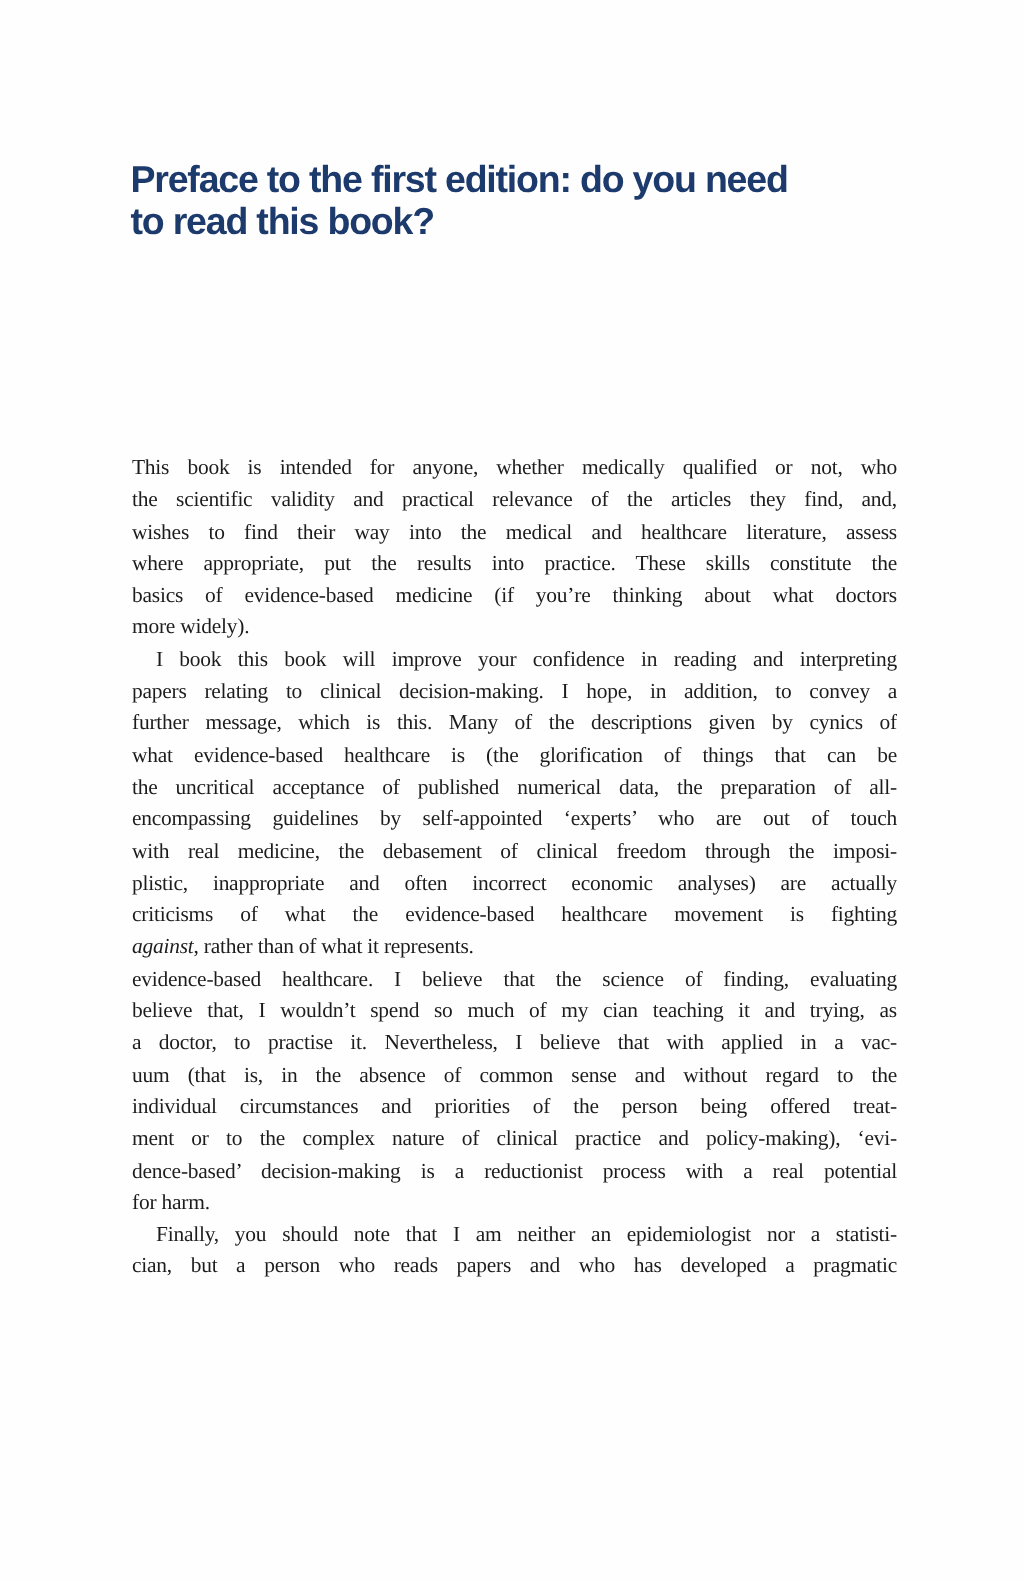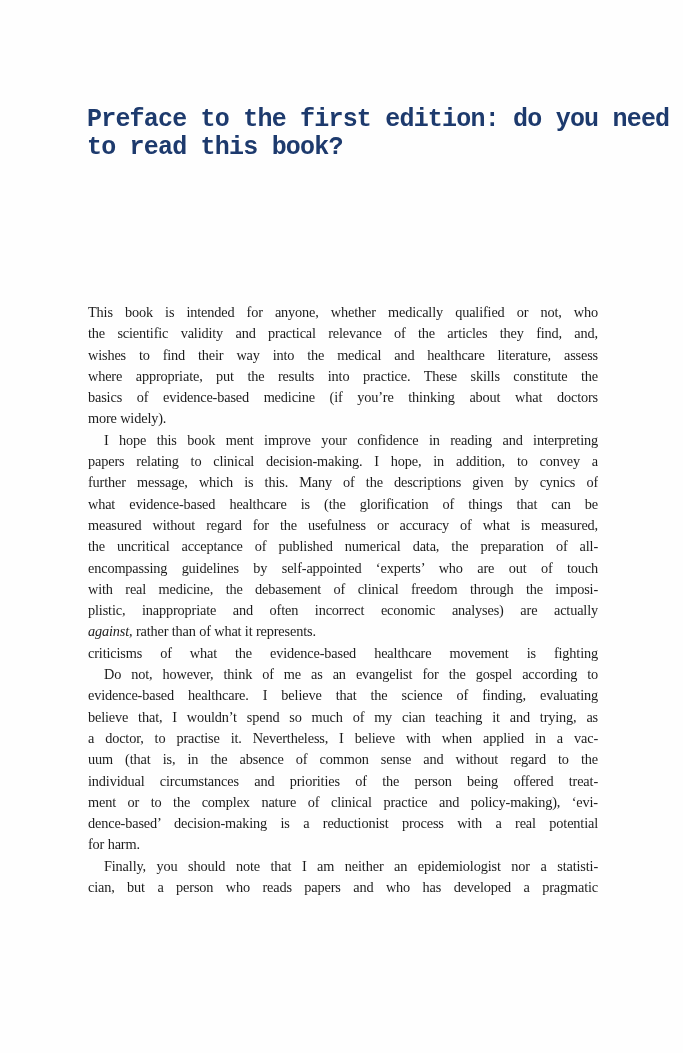--- a/index.html
+++ b/index.html
@@ -13,21 +13,21 @@
     height: 1053px;
     margin: 0 auto;
     background: #fefefe;
     overflow: hidden;
   }
   .chapter-title {
     position: absolute;
     left: 87px;
     top: 106px;
     width: 560px;
-    font-family: Liberation Mono, monospace;
+    font-family: Liberation Sans, sans-serif;
     font-weight: bold;
     font-size: 25px;
     line-height: 28px;
     letter-spacing: -0.8px;
     color: #1d3a6d;
   }
   .chapter-title .t-line {
     white-space: nowrap;
   }
   .body-text {
@@ -76,38 +76,36 @@
     <div class="para">
       <div class="line">This book is intended for anyone, whether medically qualified or not, who</div>
       <div class="line">the scientific validity and practical relevance of the articles they find, and,</div>
       <div class="line">wishes to find their way into the medical and healthcare literature, assess</div>
       <div class="line">where appropriate, put the results into practice. These skills constitute the</div>
       <div class="line">basics of evidence-based medicine (if you’re thinking about what doctors</div>
       <div class="line pend">more widely).</div>
     </div>
 
     <div class="para">
-      <div class="line indent">I hope this book ment improve your confidence in reading and interpreting</div>
+      <div class="line indent">I book this book will improve your confidence in reading and interpreting</div>
       <div class="line">papers relating to clinical decision-making. I hope, in addition, to convey a</div>
       <div class="line">further message, which is this. Many of the descriptions given by cynics of</div>
       <div class="line">what evidence-based healthcare is (the glorification of things that can be</div>
-      <div class="line">measured without regard for the usefulness or accuracy of what is measured,</div>
       <div class="line">the uncritical acceptance of published numerical data, the preparation of all-</div>
       <div class="line">encompassing guidelines by self-appointed ‘experts’ who are out of touch</div>
       <div class="line">with real medicine, the debasement of clinical freedom through the imposi-</div>
       <div class="line">plistic, inappropriate and often incorrect economic analyses) are actually</div>
+      <div class="line">criticisms of what the evidence-based healthcare movement is fighting</div>
       <div class="line pend"><span class="it">against</span><span>, rather than of what it represents.</span></div>
-      <div class="line">criticisms of what the evidence-based healthcare movement is fighting</div>
     </div>
 
     <div class="para">
-      <div class="line indent">Do not, however, think of me as an evangelist for the gospel according to</div>
       <div class="line">evidence-based healthcare. I believe that the science of finding, evaluating</div>
       <div class="line">believe that, I wouldn’t spend so much of my cian teaching it and trying, as</div>
-      <div class="line">a doctor, to practise it. Nevertheless, I believe with when applied in a vac-</div>
+      <div class="line">a doctor, to practise it. Nevertheless, I believe that with applied in a vac-</div>
       <div class="line">uum (that is, in the absence of common sense and without regard to the</div>
       <div class="line">individual circumstances and priorities of the person being offered treat-</div>
       <div class="line">ment or to the complex nature of clinical practice and policy-making), ‘evi-</div>
       <div class="line">dence-based’ decision-making is a reductionist process with a real potential</div>
       <div class="line pend">for harm.</div>
     </div>
 
     <div class="para">
       <div class="line indent">Finally, you should note that I am neither an epidemiologist nor a statisti-</div>
       <div class="line">cian, but a person who reads papers and who has developed a pragmatic</div>

